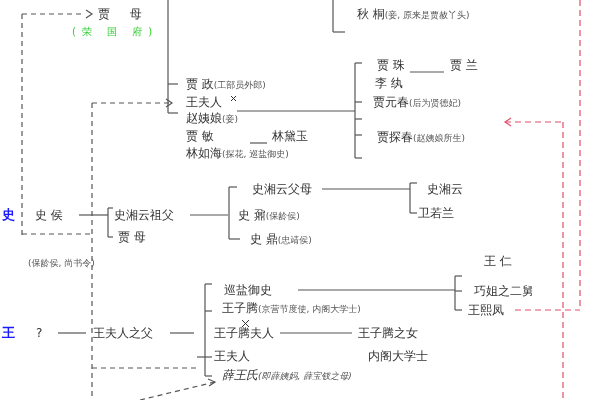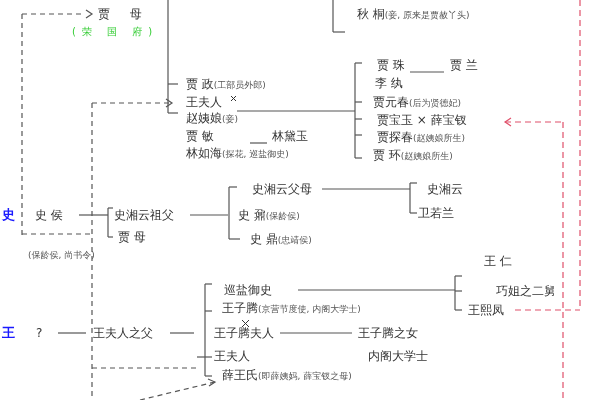--- a/index.html
+++ b/index.html
@@ -3,21 +3,21 @@
 <meta charset="utf-8">
 <style>
   html, body { margin: 0; padding: 0; background: #ffffff; }
   #canvas {
     position: relative; width: 600px; height: 400px; overflow: hidden;
     background: #ffffff;
     font-family: "DejaVu Sans", "Liberation Sans", sans-serif;
     color: #3a3a3a;
   }
   .t { position: absolute; white-space: nowrap; font-size: 12px; line-height: 14px; color: #333; }
-  .note { font-size: 9px; color: #555; }
+  .note { font-size: 9px; color: #555; margin-top: 8px; }
   .green { color: #33cc33; font-size: 10px; letter-spacing: 6px; }
   .clan { color: #1a1aff; font-weight: bold; font-size: 13px; }
   .spaced { letter-spacing: 8px; }
   svg#lines { position: absolute; left: 0; top: 0; }
 </style>
 </head>
 <body>
 
 <div id="canvas">
 
@@ -122,30 +122,22 @@
   <span class="t" style="left:186px;top:146px;">
     <span>林如海</span><span class="note">(探花, 巡盐御史)</span>
   </span>
 
   <span class="t" style="left:377px;top:58px;">贾  珠</span>
   <span class="t" style="left:450px;top:58px;">贾  兰</span>
   <span class="t" style="left:375px;top:76px;">李 纨</span>
   <span class="t" style="left:373px;top:95px;">
     <span>贾元春</span><span class="note">(后为贤德妃)</span>
   </span>
-  <span class="t" style="left:377px;top:113px;">
-    <span>贾宝玉</span>
-    <span>×</span>
-    <span>薛宝钗</span>
-  </span>
   <span class="t" style="left:377px;top:130px;">
     <span>贾探春</span><span class="note">(赵姨娘所生)</span>
-  </span>
-  <span class="t" style="left:373px;top:148px;">
-    <span>贾  环</span><span class="note">(赵姨娘所生)</span>
   </span>
 
   <span class="t clan" style="left:2px;top:208px;">史</span>
   <span class="t" style="left:35px;top:208px;">史  侯</span>
   <span class="t note" style="left:28px;top:248px;">(保龄侯, 尚书令)</span>
   <span class="t" style="left:114px;top:208px;">史湘云祖父</span>
   <span class="t" style="left:118px;top:230px;">贾  母</span>
   <span class="t" style="left:252px;top:182px;">史湘云父母</span>
   <span class="t" style="left:238px;top:208px;">
     <span>史  鼐</span><span class="note">(保龄侯)</span>
@@ -160,20 +152,20 @@
   <span class="t" style="left:36px;top:326px;">?</span>
   <span class="t" style="left:93px;top:326px;">王夫人之父</span>
   <span class="t" style="left:224px;top:283px;">巡盐御史</span>
   <span class="t" style="left:222px;top:301px;">
     <span>王子腾</span><span class="note">(京营节度使, 内阁大学士)</span>
   </span>
   <span class="t" style="left:214px;top:326px;">王子腾夫人</span>
   <span class="t" style="left:358px;top:326px;">王子腾之女</span>
   <span class="t" style="left:368px;top:349px;">内阁大学士</span>
   <span class="t" style="left:214px;top:349px;">王夫人</span>
-  <span class="t" style="left:222px;top:368px;">
+  <span class="t" style="left:222px;top:368px;font-style:italic;">
     <span>薛王氏</span><span class="note">(即薛姨妈, 薛宝钗之母)</span>
   </span>
   <span class="t" style="left:484px;top:254px;">王  仁</span>
-  <span class="t" style="left:496px;top:284px;">巧姐之二舅</span>
+  <span class="t" style="left:474px;top:284px;">巧姐之二舅</span>
   <span class="t" style="left:468px;top:303px;">王熙凤</span>
 
 </div>
 
 </body></html>

